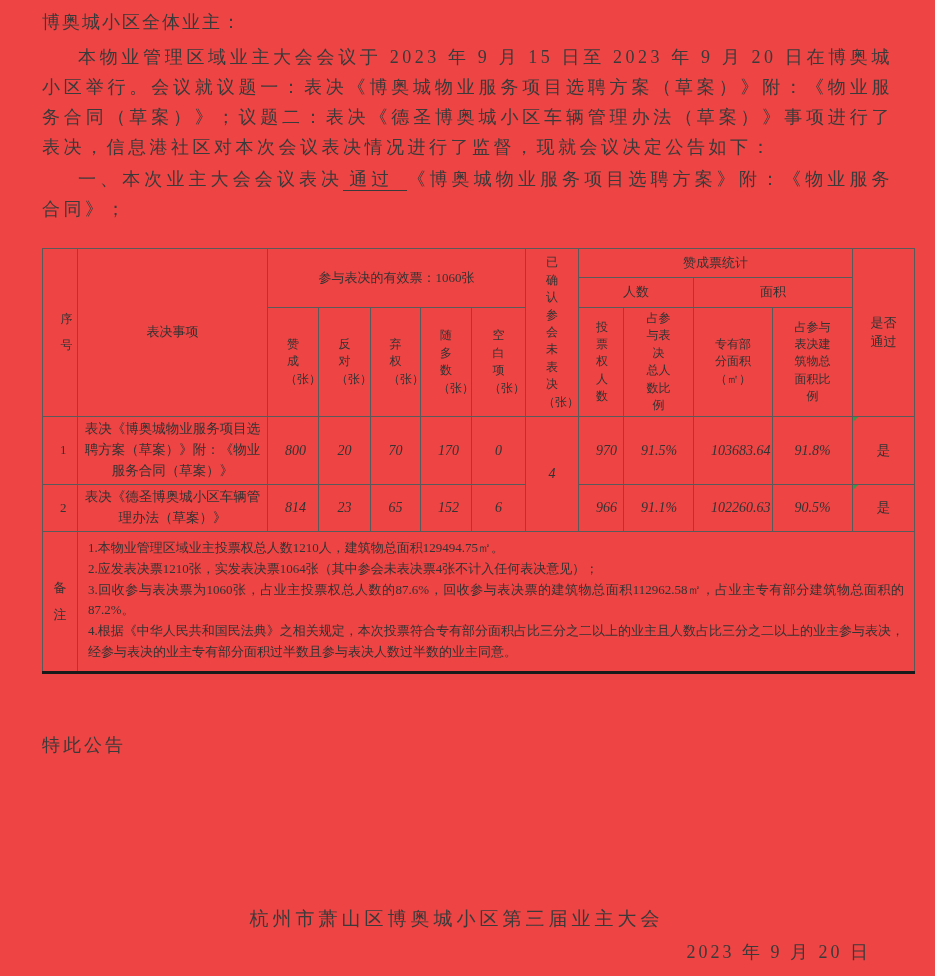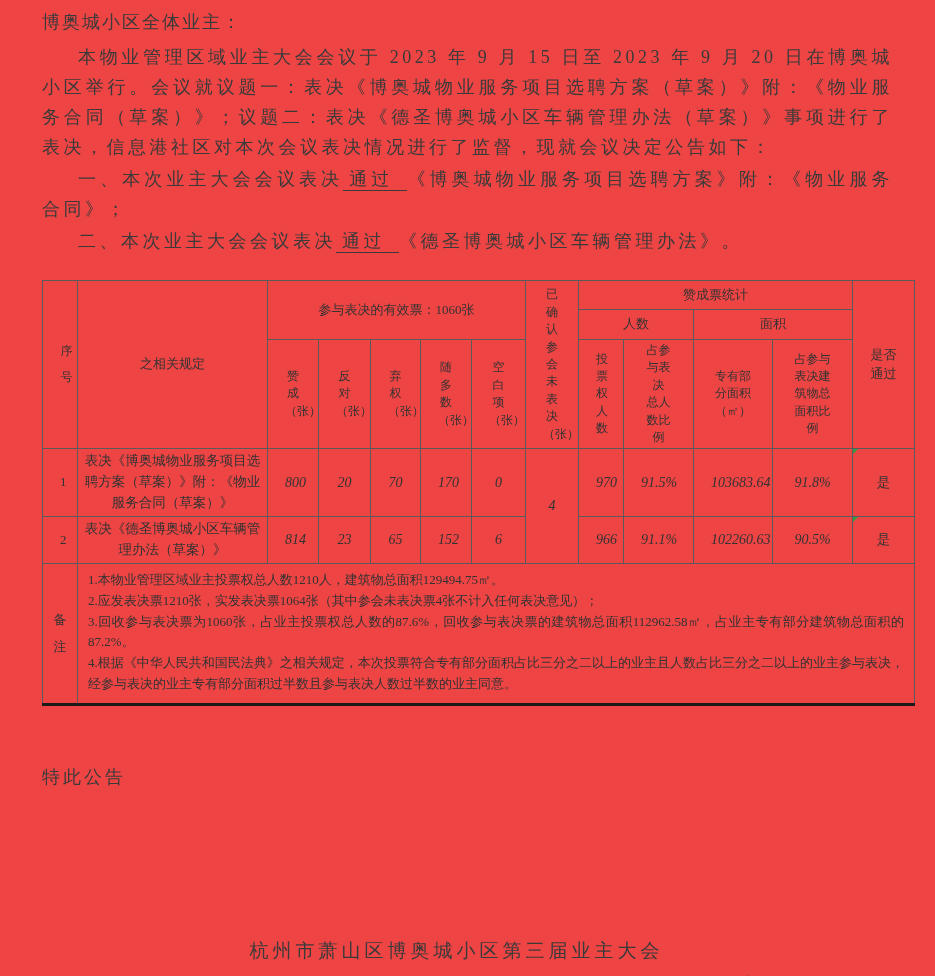--- a/index.html
+++ b/index.html
@@ -54,21 +54,20 @@
 <body>
 
 <div class="page">
 
   <p class="salutation">博奥城小区全体业主：</p>
 
   <p class="para intro">本物业管理区域业主大会会议于 2023 年 9 月 15 日至 2023 年 9 月 20 日在博奥城小区举行。会议就议题一：表决《博奥城物业服务项目选聘方案（草案）》附：《物业服务合同（草案）》；议题二：表决《德圣博奥城小区车辆管理办法（草案）》事项进行了表决，信息港社区对本次会议表决情况进行了监督，现就会议决定公告如下：</p>
 
   <p class="para item"><span>一、本次业主大会会议表决</span><span class="uline">通过</span><span>《博奥城物业服务项目选聘方案》附：《物业服务合同》；</span></p>
 
-  <p class="para item"><span>二、本次业主大会会议表决</span><span class="uline">通过</span><span>《德圣博奥城小区车辆管理办法》。</span></p>
 
 
   <table class="vote-table">
     <colgroup>
       <col style="width:35px">
         <col style="width:190px">
       <col style="width:51px">
         <col style="width:52px">
         <col style="width:50px">
         <col style="width:51px">
@@ -76,21 +75,21 @@
       <col style="width:53px">
       <col style="width:45px">
         <col style="width:70px">
         <col style="width:79px">
         <col style="width:80px">
       <col style="width:62px">
     </colgroup>
     <thead>
       <tr class="hr1">
         <th rowspan="3"><span class="stack">序号</span></th>
-        <th rowspan="3" class="big">之相关规定</th>
+        <th rowspan="3" class="big">表决事项</th>
         <th colspan="5" rowspan="2" class="big">参与表决的有效票：1060张</th>
         <th rowspan="3">已确认
 参会未
 表决
 （张）</th>
         <th colspan="4" class="big">赞成票统计</th>
         <th rowspan="3" class="big">是否
 通过</th>
       </tr>
       <tr class="hr2">

